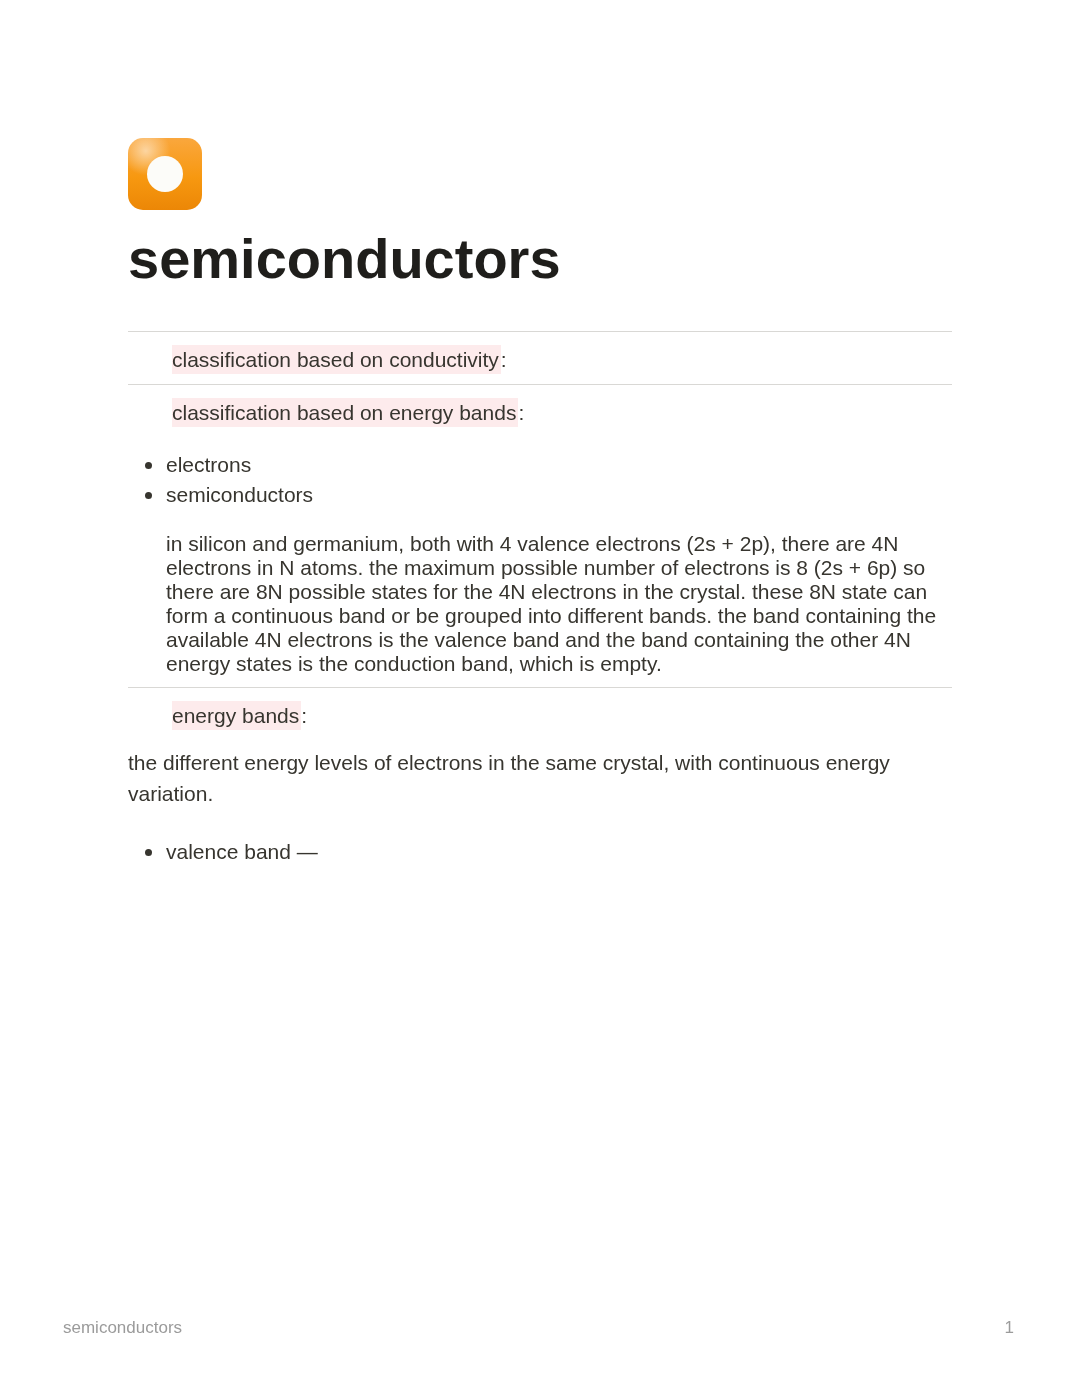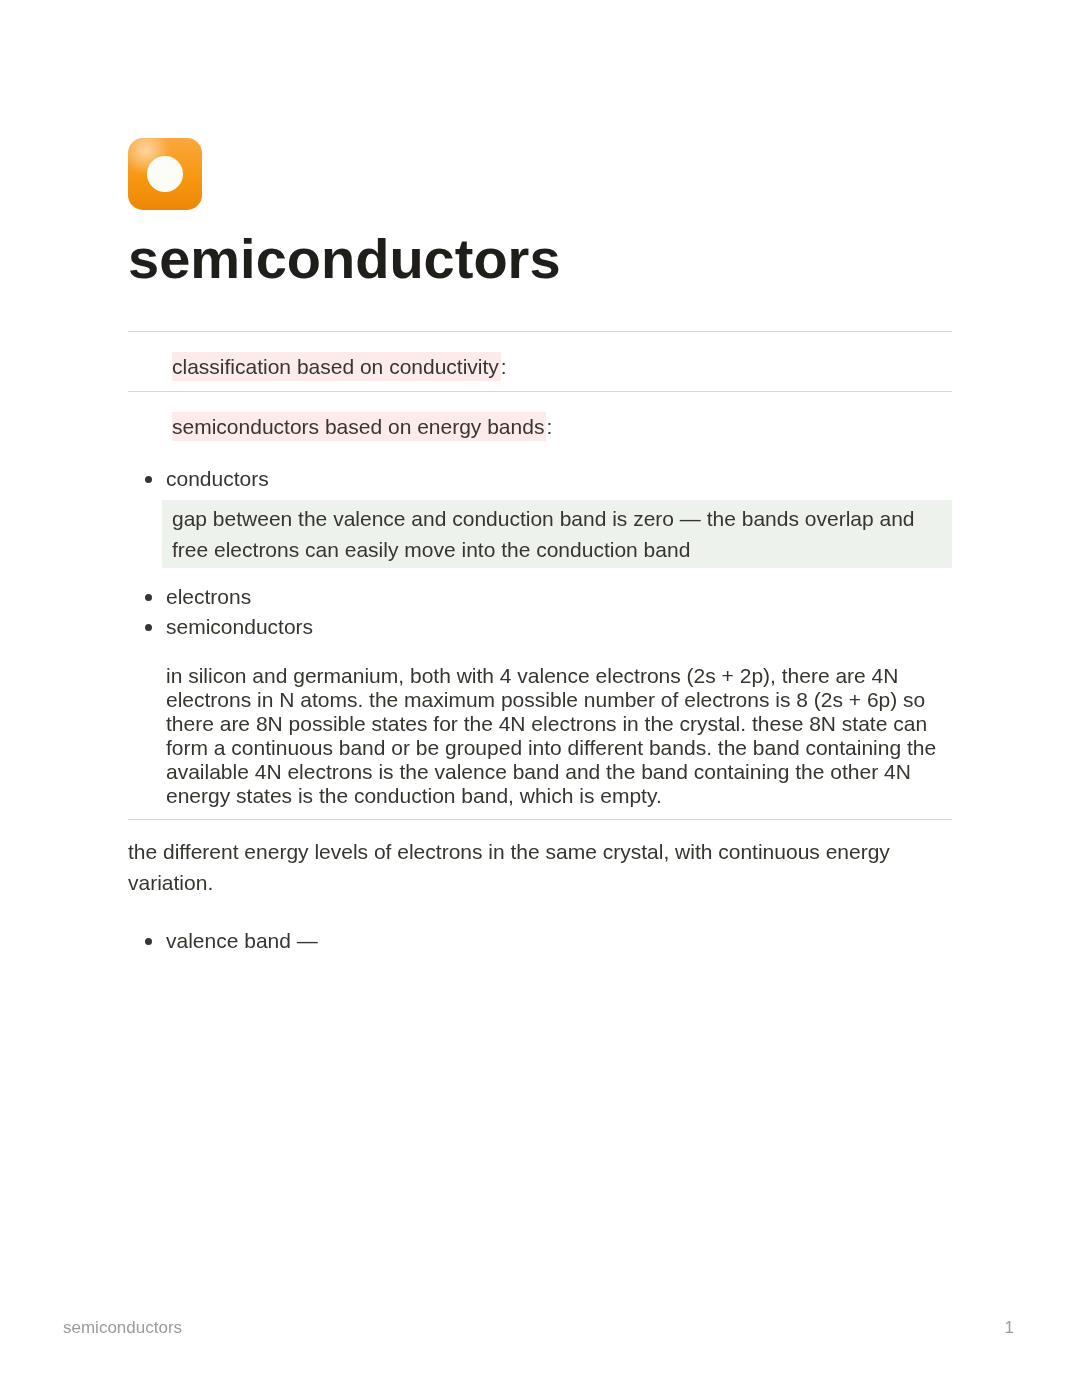--- a/index.html
+++ b/index.html
@@ -22,21 +22,21 @@
     background:#fcfcf9;
   }
 
   h1.title { margin:18px 0 0 0; font-size:56px; line-height:62px; font-weight:700; color:#1f1e1b; letter-spacing:0; }
 
   hr.divider { border:none; border-top:1px solid #d9d8d5; margin:0; height:0; }
   hr.d1 { margin-top:41px; }
   hr.d2 { margin-top:9px; }
   hr.d3 { margin-top:11px; }
 
-  p.heading { margin:20px 0 0 0;padding-left:44px; }
+  p.heading { margin:13px 0 0 0;padding-left:44px; }
   .hl-pink { background:#fdebec; padding:3px 2px 3px 0; }
 
   ul.blist { list-style:none; margin:0; padding:0; }
   ul.blist.first { margin-top:16px; }
   ul.blist.second { margin-top:22px; }
   ul.blist.third { margin-top:28px; }
   ul.blist > li { position:relative; padding-left:38px; }
   ul.blist.first > li { margin-bottom:14px; }
   ul.blist > li::before {
     content:""; position:absolute; left:17px; top:12px; width:7px; height:7px;
@@ -65,38 +65,35 @@
 
     <h1 class="title">semiconductors</h1>
 
     <hr class="divider d1">
 
     <p class="heading"><span class="hl-pink">classification based on conductivity</span><span>:</span></p>
 
 
     <hr class="divider d2">
 
-    <p class="heading"><span class="hl-pink">semiconductors based on energy bands</span><span>:</span></p>
+    <p class="heading"><span class="hl-pink">classification based on energy bands</span><span>:</span></p>
 
     <ul class="blist second">
-      <li>
-        <div class="li-label">conductors</div>
-        <div class="band-note">gap between the valence and conduction band is zero — the bands overlap and free electrons can easily move into the conduction band</div>
-      </li>
       <li>
         <div class="li-label">electrons</div>
       </li>
       <li>
         <div class="li-label">semiconductors</div>
         <p class="sub-par">in silicon and germanium, both with 4 valence electrons (2s + 2p), there are 4N electrons in N atoms. the maximum possible number of electrons is 8 (2s + 6p) so there are 8N possible states for the 4N electrons in the crystal. these 8N state can form a continuous band or be grouped into different bands. the band containing the available 4N electrons is the valence band and the band containing the other 4N energy states is the conduction band, which is empty.</p>
       </li>
     </ul>
 
     <hr class="divider d3">
 
+    <p class="heading"><span class="hl-pink">energy bands</span><span>:</span></p>
 
     <p class="par">the different energy levels of electrons in the same crystal, with continuous energy variation.</p>
 
     <ul class="blist third">
       <li><span>valence band —</span></li>
     </ul>
 
   </div>
 
   <div class="footer-left">semiconductors</div>

